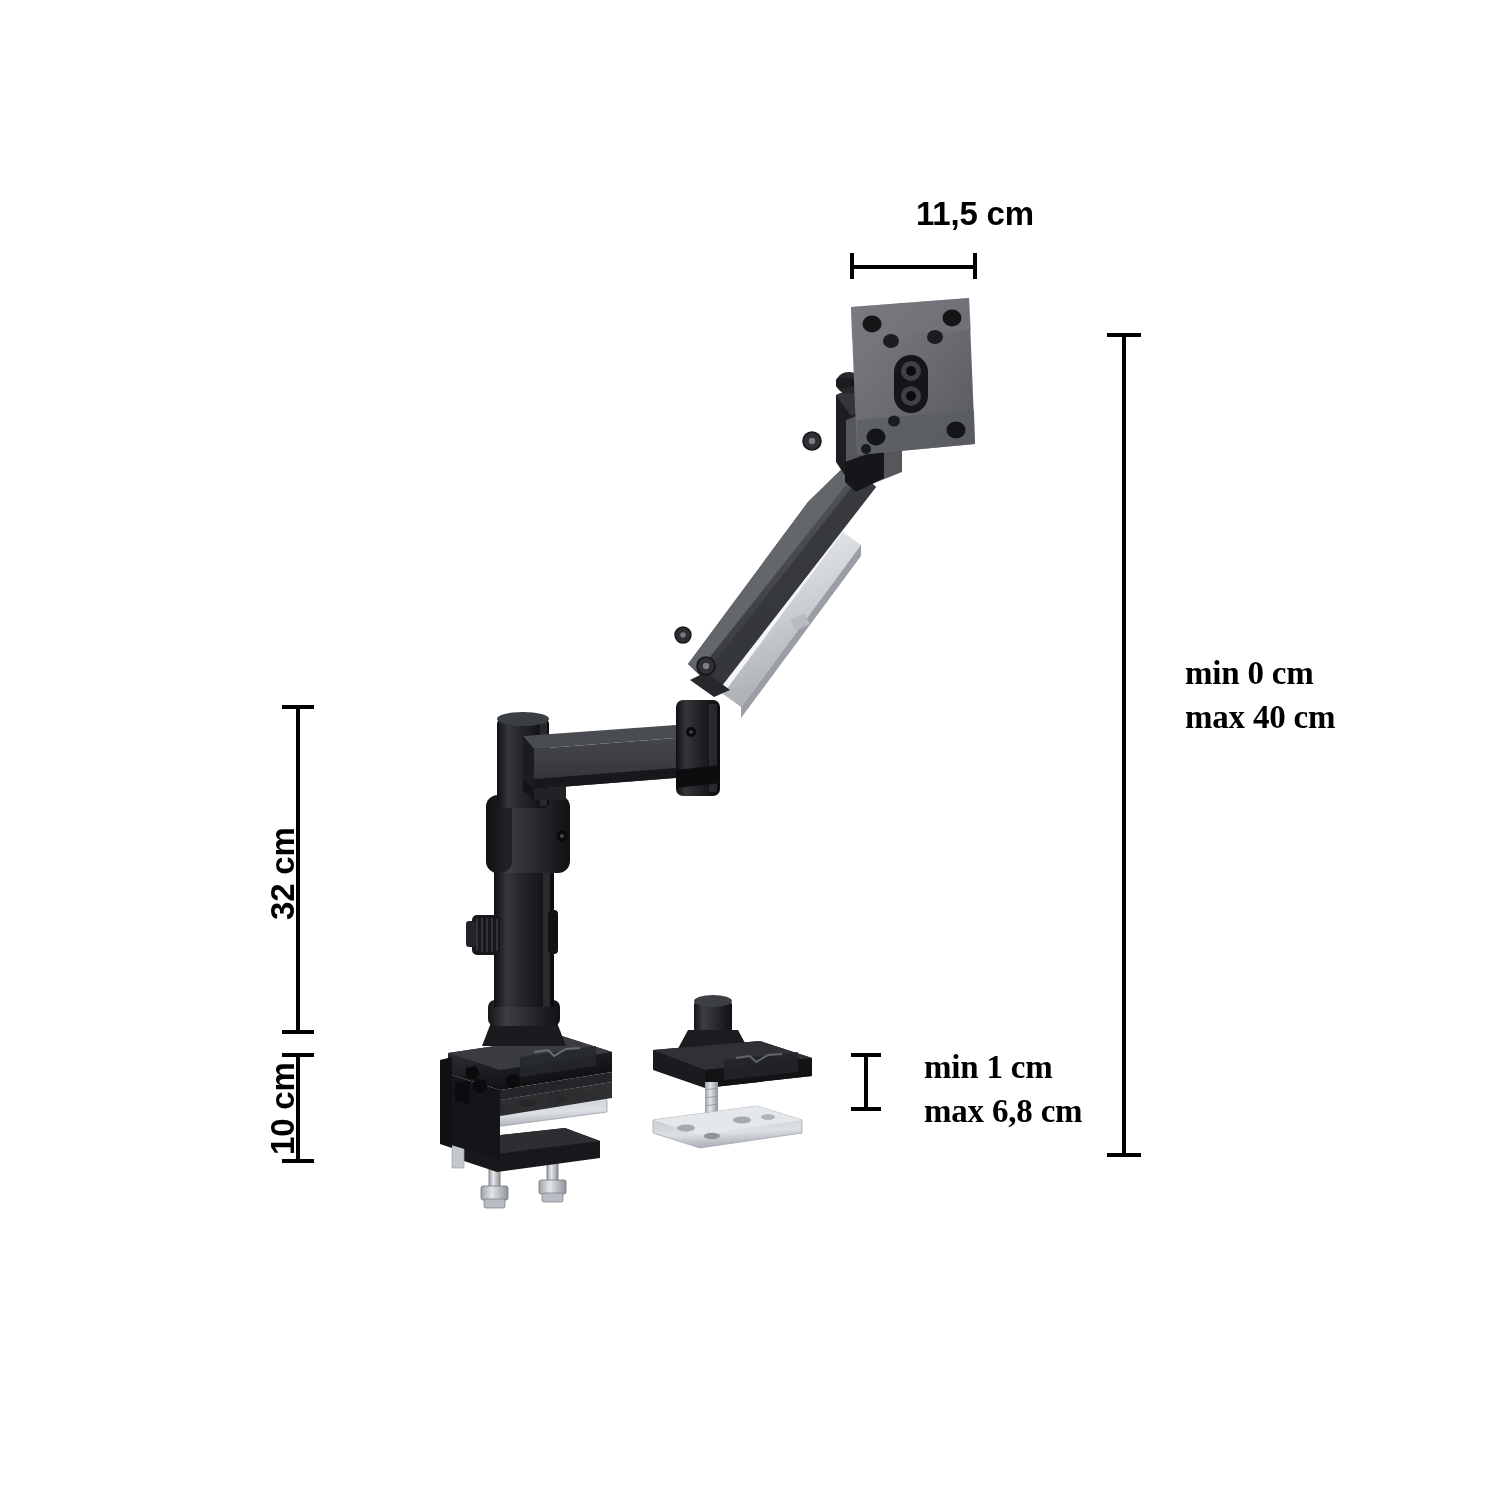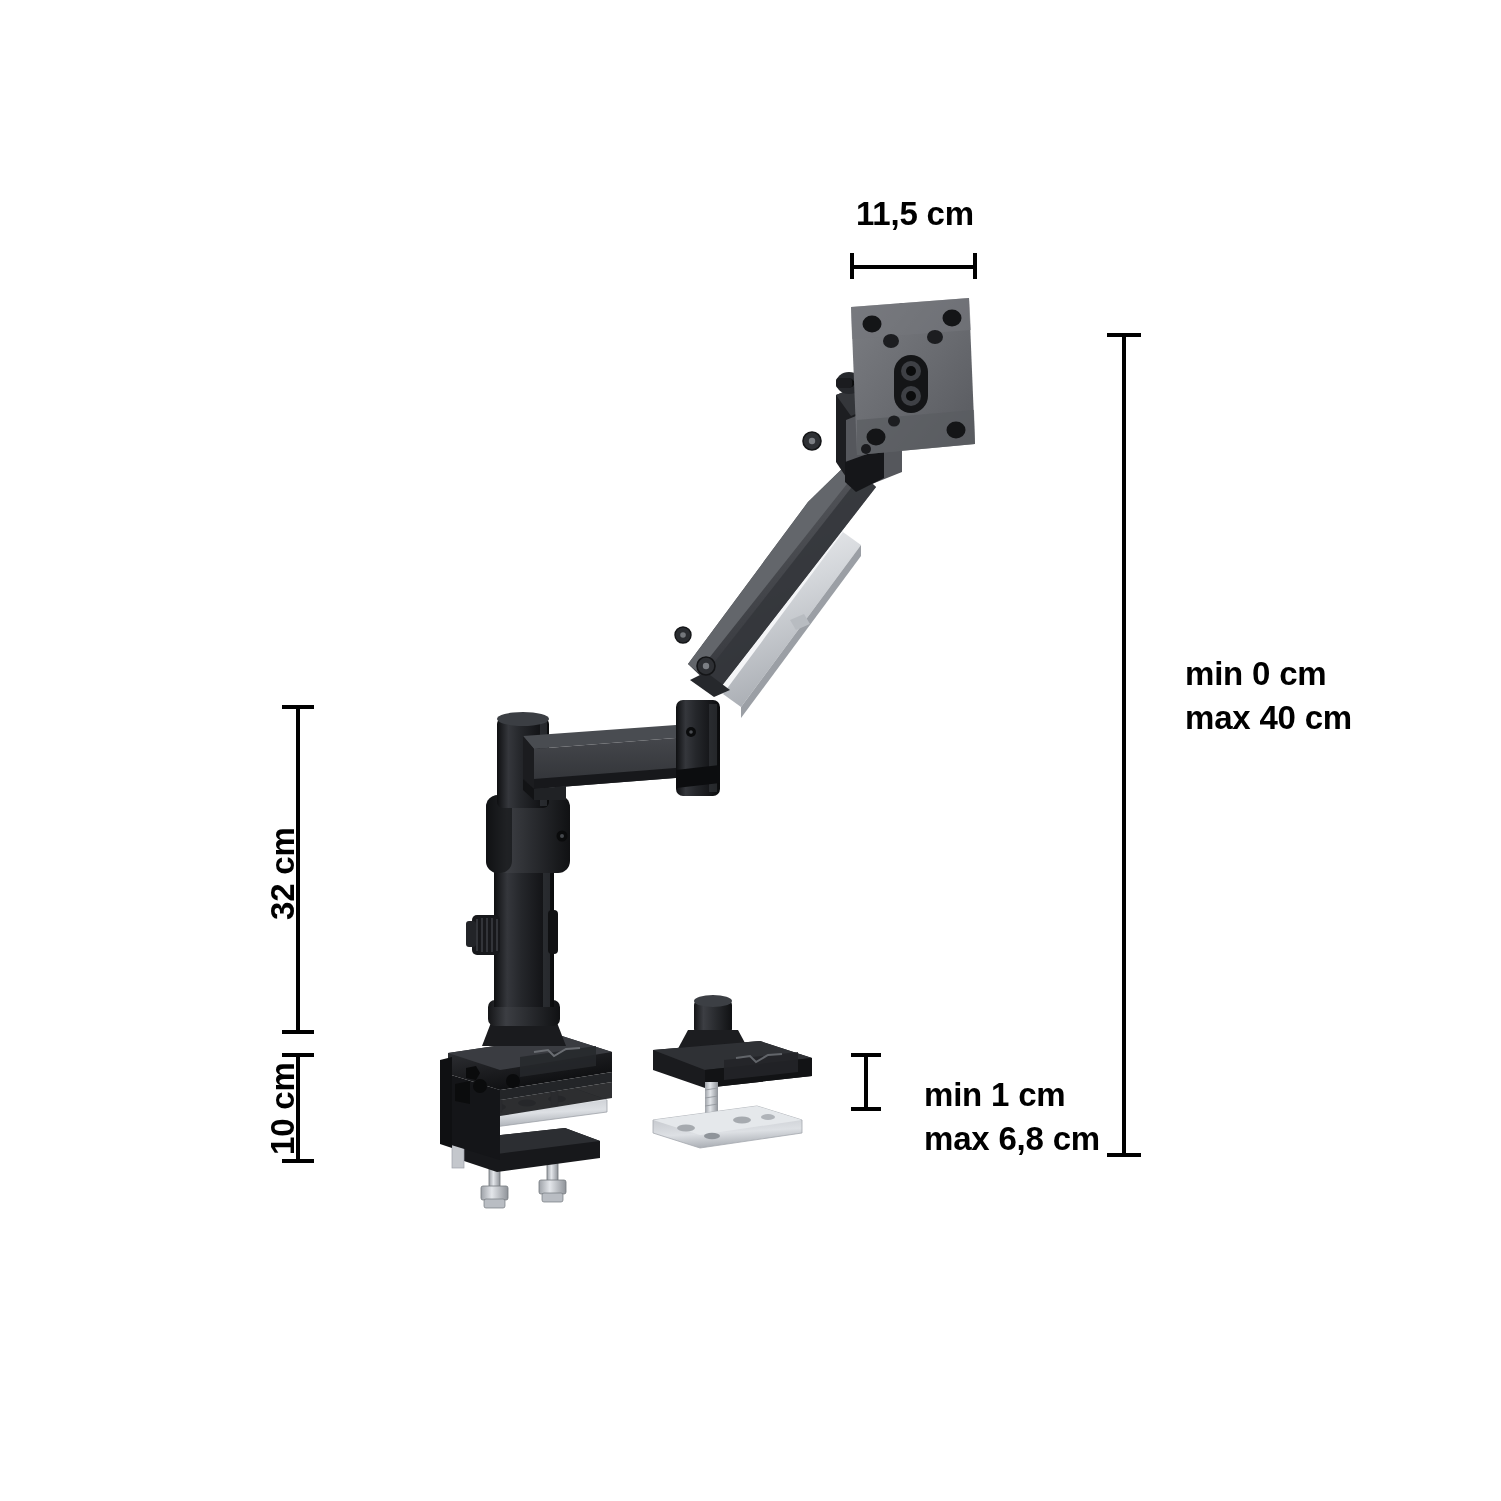--- a/index.html
+++ b/index.html
@@ -20,21 +20,21 @@
   .dim-label {
     position: absolute;
     color: #000000;
     font-family: "Liberation Sans", sans-serif;
     font-size: 33px;
     font-weight: 700;
     letter-spacing: -0.2px;
     white-space: nowrap;
     line-height: 1.28;
   }
-  .dim-label.two-line { line-height: 1.32; }
+  .dim-label.two-line { line-height: 1.32; font-family: Liberation Serif, serif; }
   .dim-label.vertical {
     transform-origin: 0 0;
     transform: rotate(-90deg);
   }
 
   
   .dim-line-h {
     position: absolute;
     height: 4px;
     background: #000000;
@@ -342,21 +342,21 @@
         <path d="M653,1120 L757,1106 L802,1120 L700,1135 Z" fill="#e5e8eb"></path>
         <ellipse cx="686" cy="1128" rx="9" ry="3.5" fill="#a6aaaf"></ellipse>
         <ellipse cx="742" cy="1120" rx="9" ry="3.5" fill="#a6aaaf"></ellipse>
         <ellipse cx="768" cy="1117" rx="7" ry="3" fill="#b0b4b9"></ellipse>
         <ellipse cx="712" cy="1136" rx="8" ry="3.2" fill="#8f949a"></ellipse>
       </g>
     </g>
   </svg>
 
   <div>
-    <div class="dim-label" style="left:856px; top:193px;">11,5 cm</div>
+    <div class="dim-label" style="left:916px; top:193px;">11,5 cm</div>
     <div class="dim-line-h" style="left:850px; top:265px; width:127px;"></div>
     <div class="tick-v" style="left:850px; top:253px; height:26px;"></div>
     <div class="tick-v" style="left:973px; top:253px; height:26px;"></div>
   </div>
 
   <div>
     <div class="dim-line-v" style="left:1122px; top:335px; height:822px;"></div>
     <div class="tick-h" style="left:1107px; top:333px; width:34px;"></div>
     <div class="tick-h" style="left:1107px; top:1153px; width:34px;"></div>
     <div class="dim-label two-line" style="left:1185px; top:652px;">
@@ -376,19 +376,19 @@
     <div class="dim-line-v" style="left:296px; top:1055px; height:108px;"></div>
     <div class="tick-h" style="left:282px; top:1053px; width:32px;"></div>
     <div class="tick-h" style="left:282px; top:1159px; width:32px;"></div>
     <div class="dim-label vertical" style="left:262px; top:1155px;">10 cm</div>
   </div>
 
   <div>
     <div class="dim-line-v" style="left:864px; top:1055px; height:56px;"></div>
     <div class="tick-h" style="left:851px; top:1053px; width:30px;"></div>
     <div class="tick-h" style="left:851px; top:1107px; width:30px;"></div>
-    <div class="dim-label two-line" style="left:924px; top:1046px;margin-top:27px;">
+    <div class="dim-label two-line" style="left:924px; top:1046px;">
       <div>min 1 cm</div>
       <div>max 6,8 cm</div>
     </div>
   </div>
 
 </div>
 
 </body></html>

